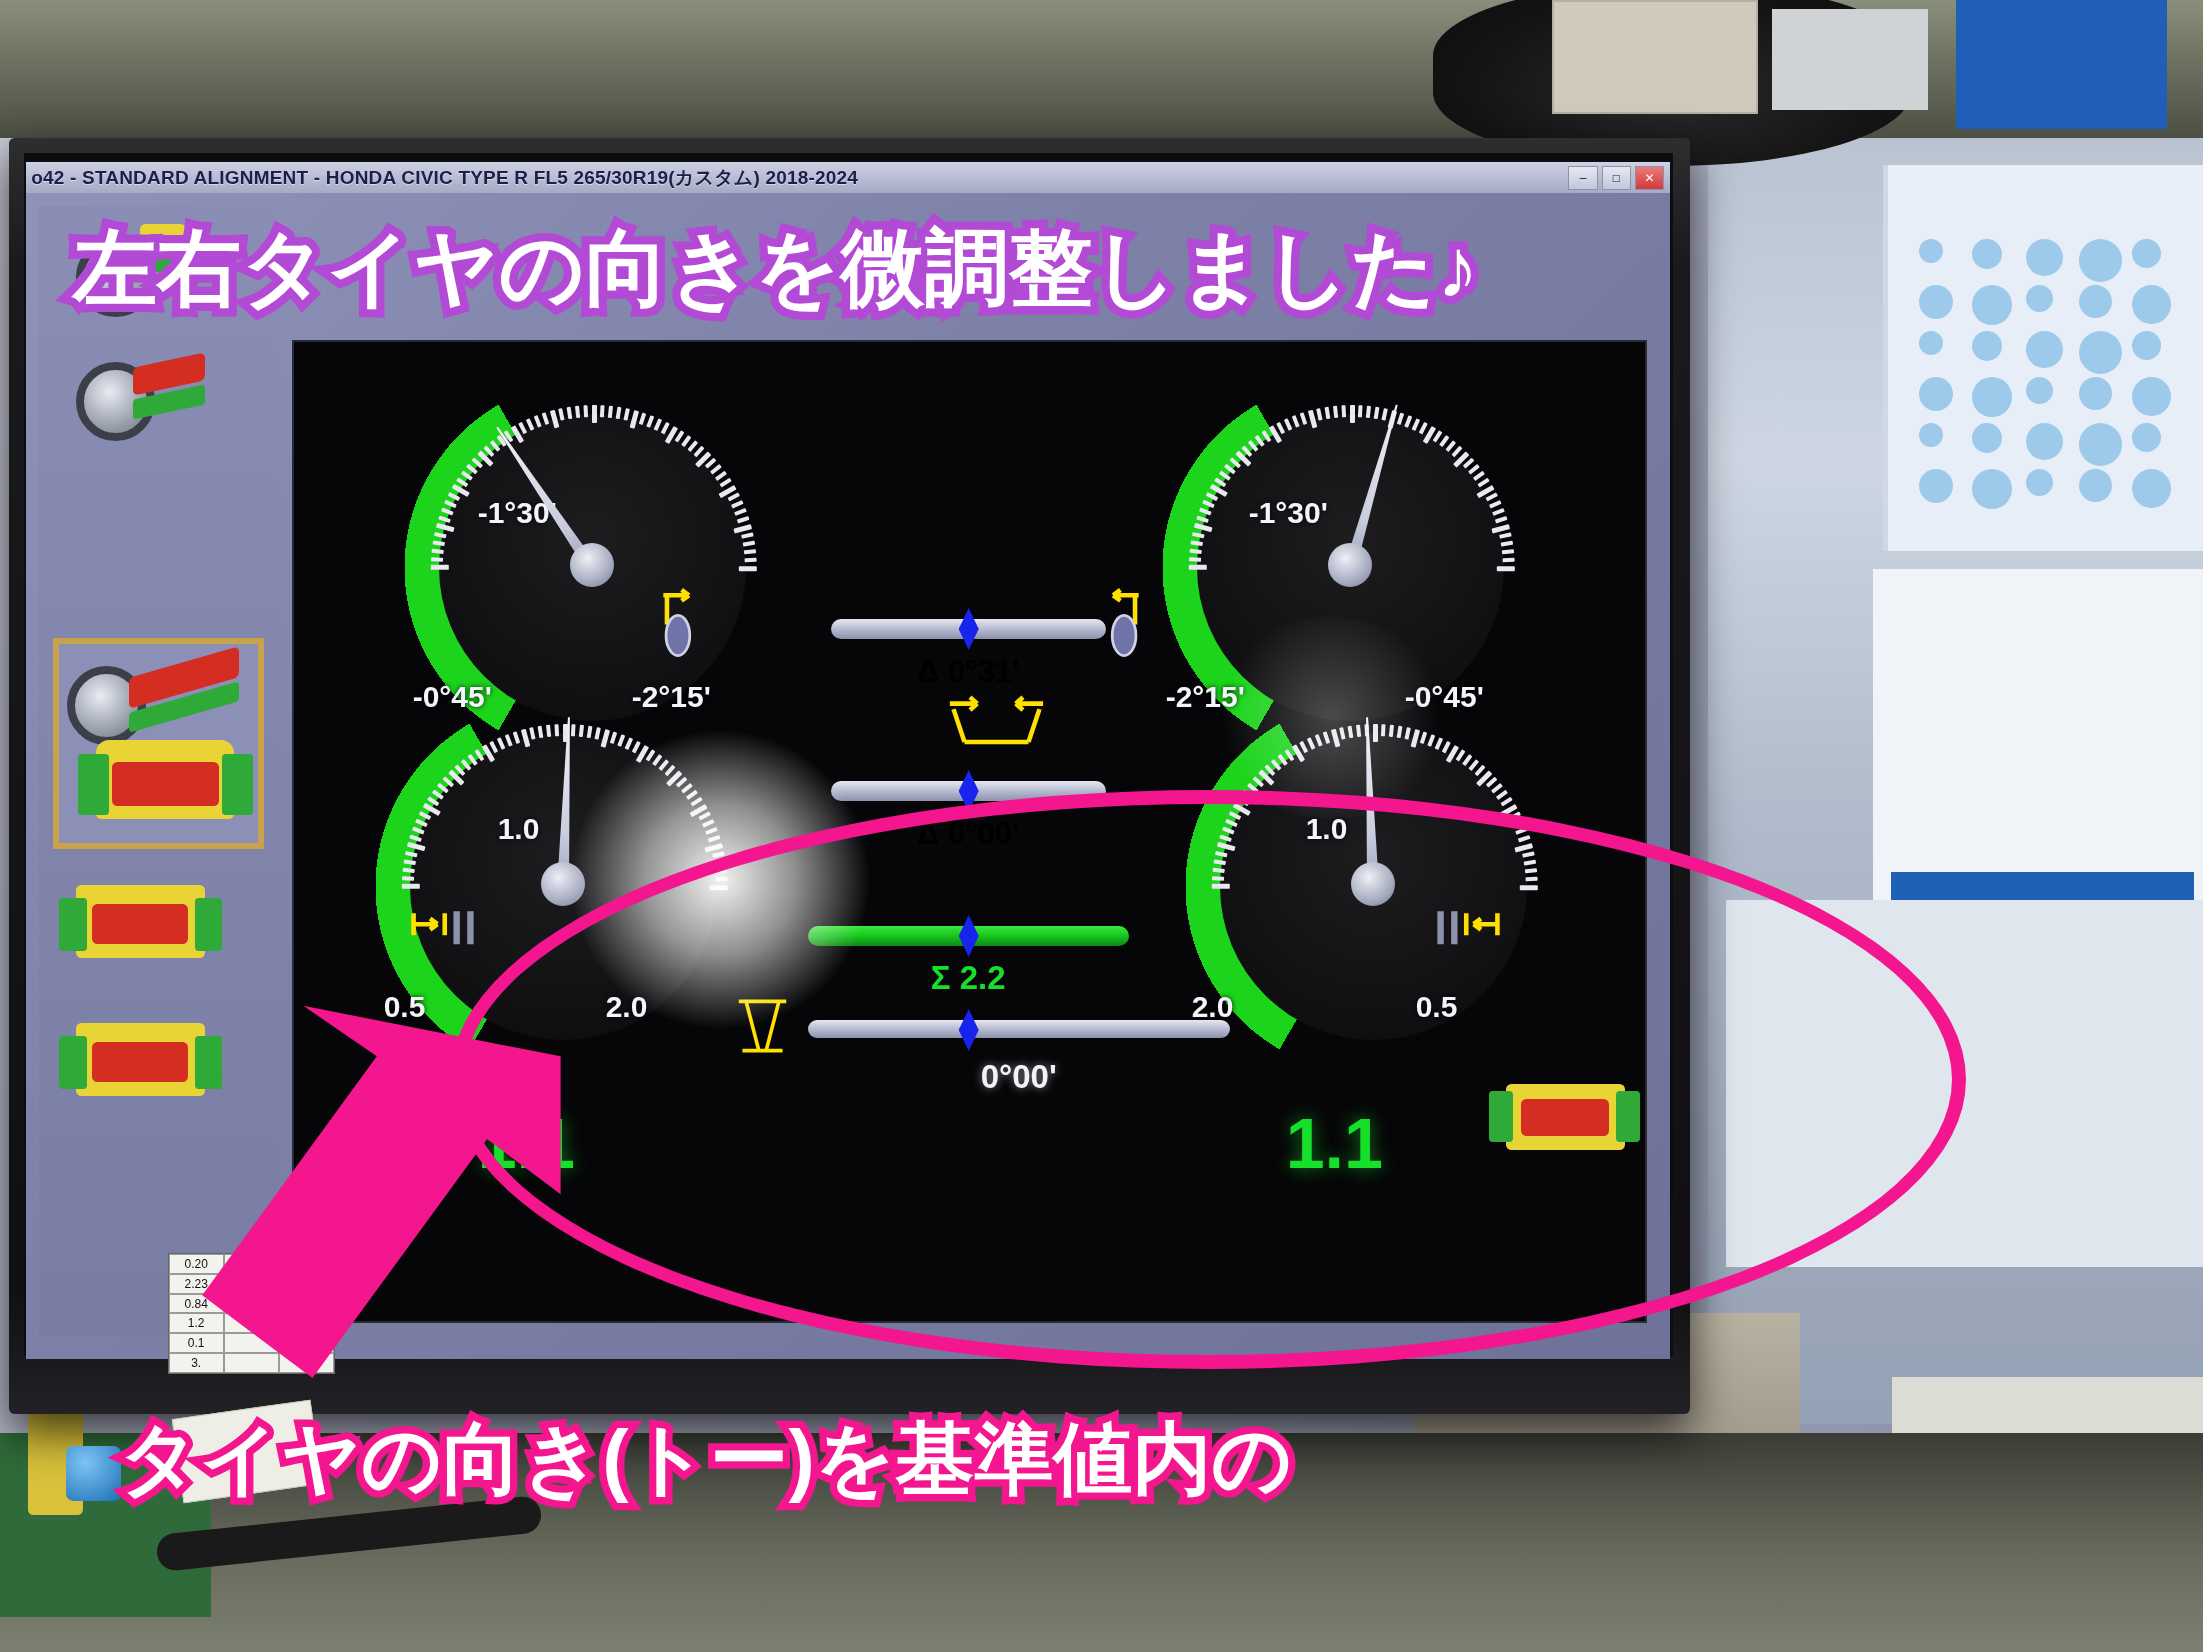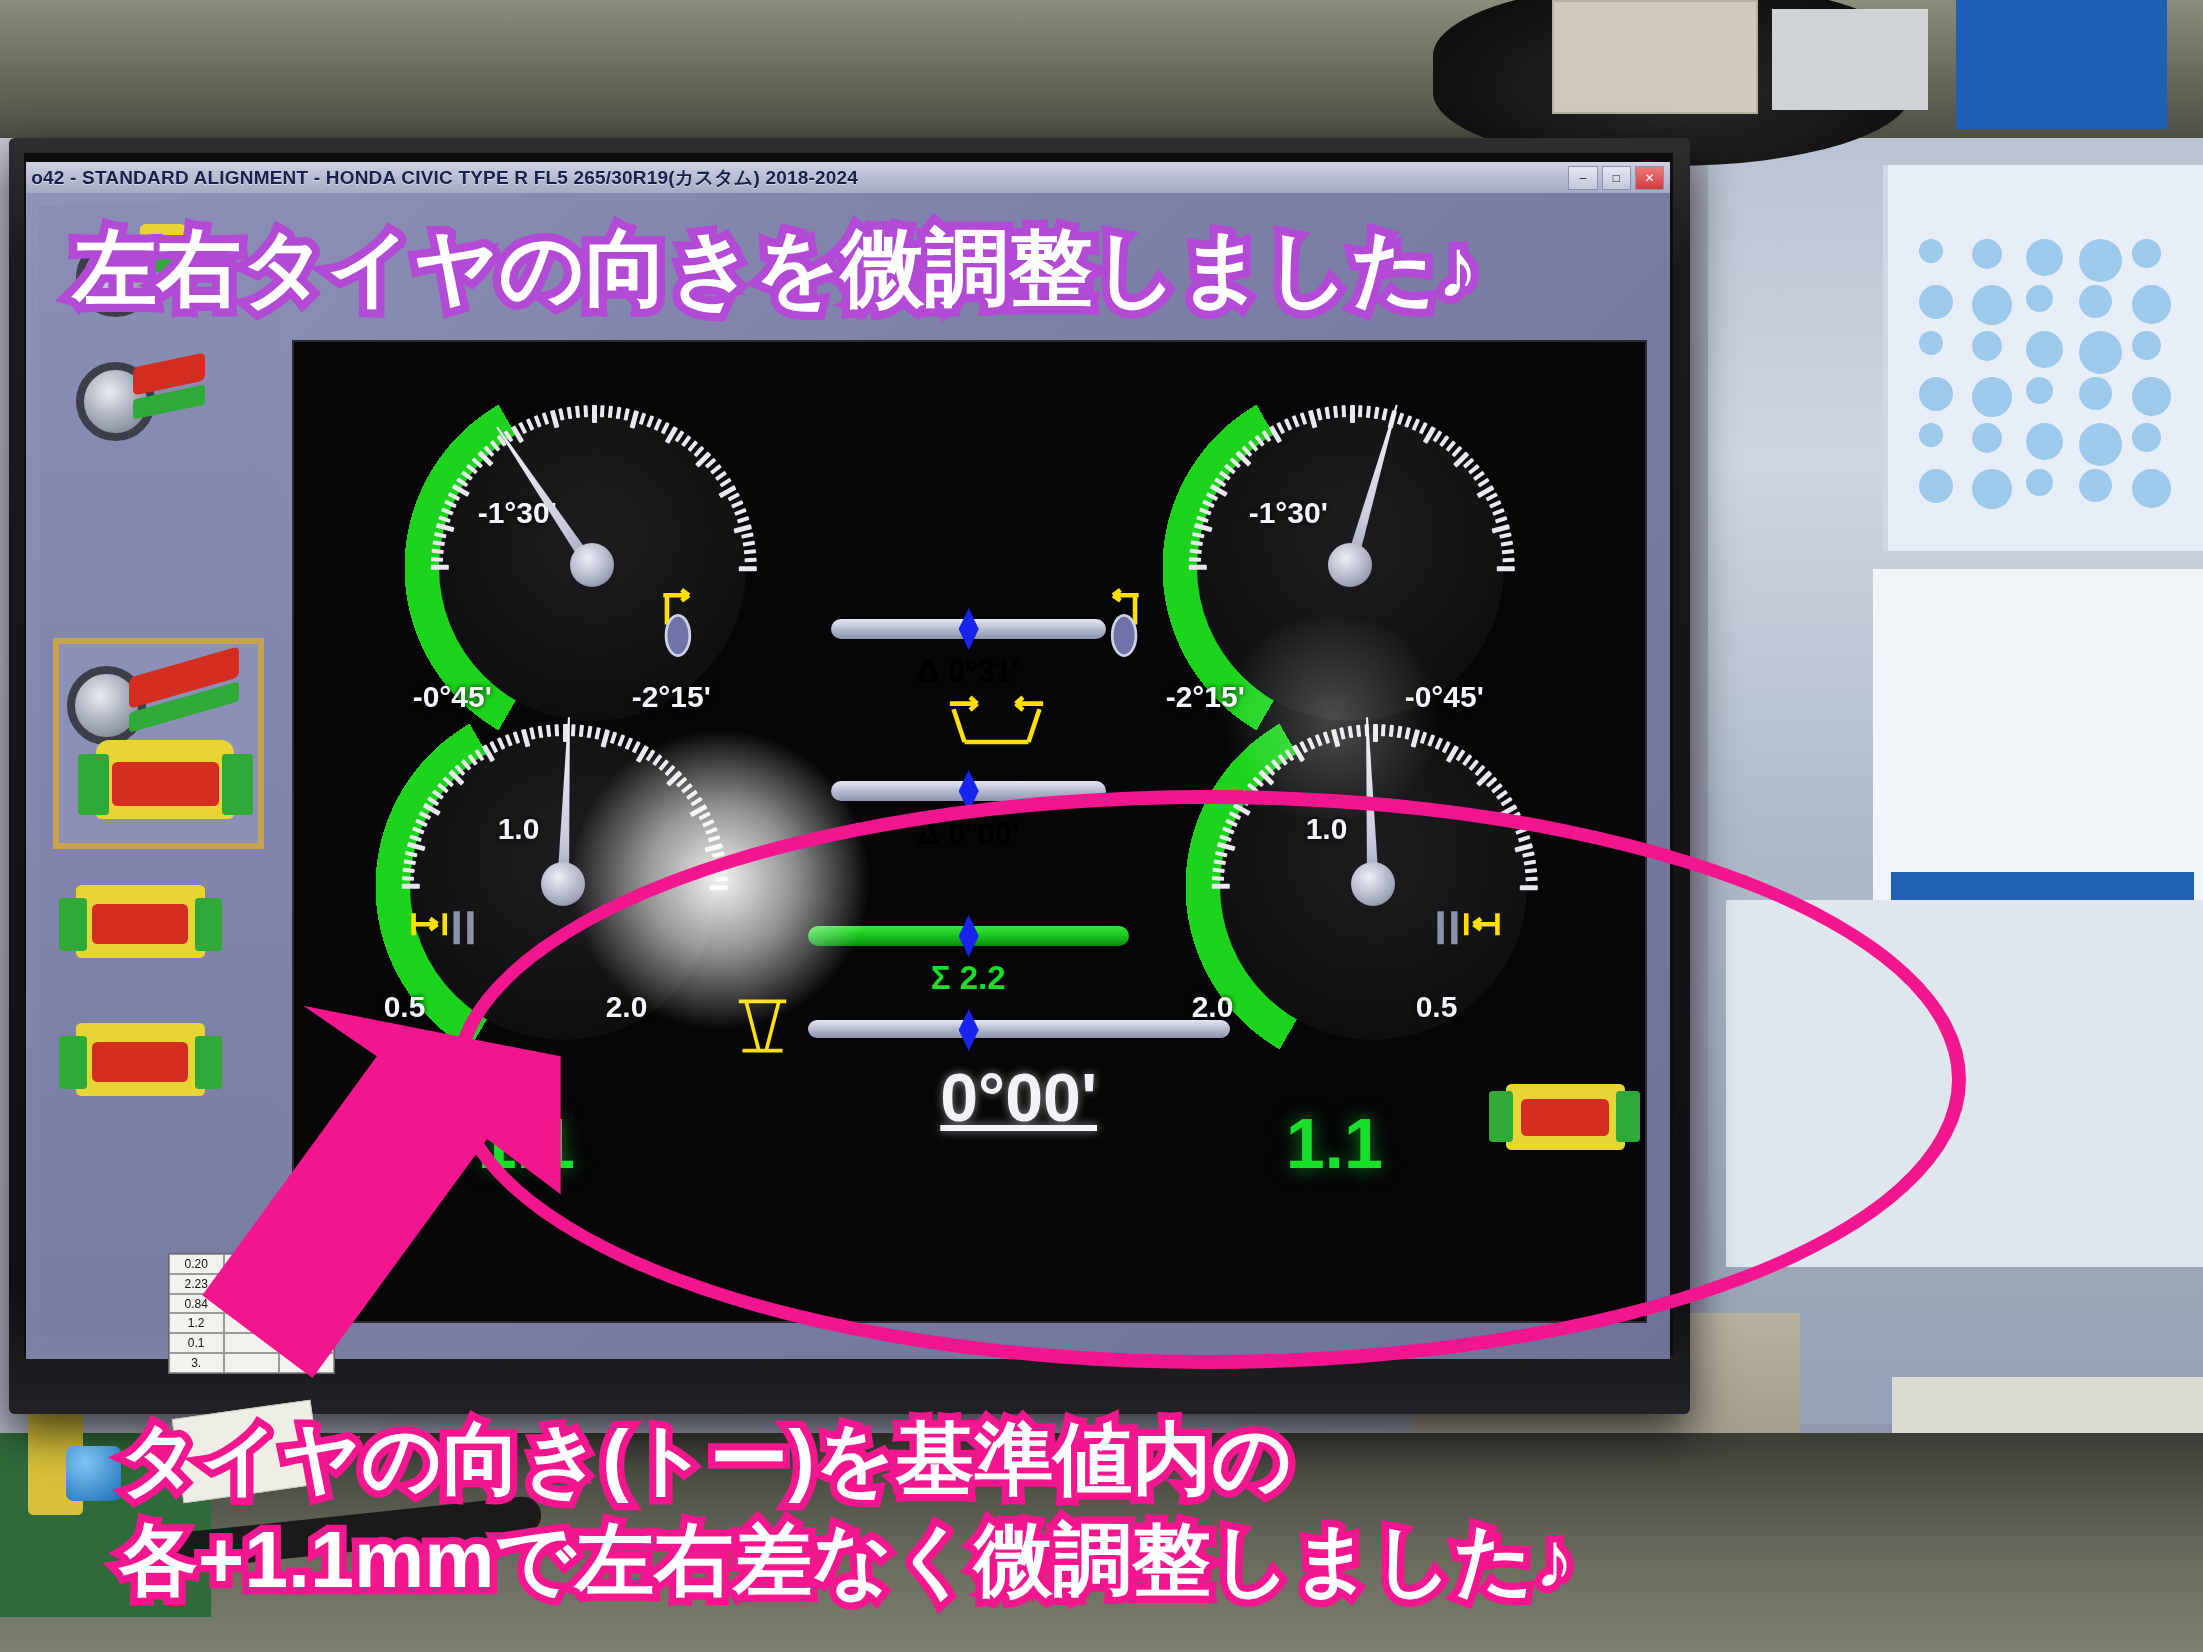--- a/index.html
+++ b/index.html
@@ -596,21 +596,21 @@
         <div class="diamond" style="left:665px;top:573px"></div>
         <div class="ctr cgreen" style="left:537px;top:617px;width:275px;font-size:33px;font-weight:bold;">Σ 2.2</div>
 
         <div class="midbar" style="left:514px;top:678px;width:422px;height:18.4px"></div>
         <div class="diamond" style="left:665px;top:667px"></div>
         <div class="carico" style="left:432px;top:652px;width:73px;height:64px">
           <svg width="73" height="64" viewBox="0 0 80 70">
               <path d="M14 8 L66 8 M22 8 L36 62 M58 8 L44 62 M18 62 L62 62" stroke="#ffe000" stroke-width="4" fill="none"></path>
             </svg>
         </div>
-        <div class="ctr cwhite" style="left:514px;top:716px;width:422px;font-size:68px;font-weight:bold;text-decoration:underline;">0°00'</div>
+        <div class="ctr cwhite" style="left:514px;top:716px;width:422px;font-size:33px;font-weight:bold;">0°00'</div>
 
         <div style="position:absolute;left:1203px;top:742px">
           <div class="caryel" style="left:9.2px;top:0;width:119px;height:66px"></div>
           <div class="carbody" style="left:24px;top:14.7px;width:88px;height:37px"></div>
           <div class="cargrn" style="left:-7.3px;top:7.3px;width:24px;height:51px"></div>
           <div class="cargrn" style="left:119px;top:7.3px;width:24px;height:51px"></div>
         </div>
 
         <div class="glare"></div>
         <div class="glare2"></div>
@@ -627,18 +627,15 @@
   </div>
 
 
   <div class="ann" style="left:119px;top:1414px;">
     <div class="t-pink" style="font-size:79px;line-height:90px;">タイヤの向き(トー)を基準値内の</div>
   </div>
 
   <div class="ann" style="left:73px;top:220px;">
     <div class="t-purple" style="font-size:84px;line-height:96px;">左右タイヤの向きを微調整しました♪</div>
   </div>
-  <div class="ann" style="left:119px;top:1515px;">
-    <div class="t-pink" style="font-size:79px;line-height:90px;">各+1.1mmで左右差なく微調整しました♪</div>
-  </div>
 
 </div>
 
 
 </body></html>

